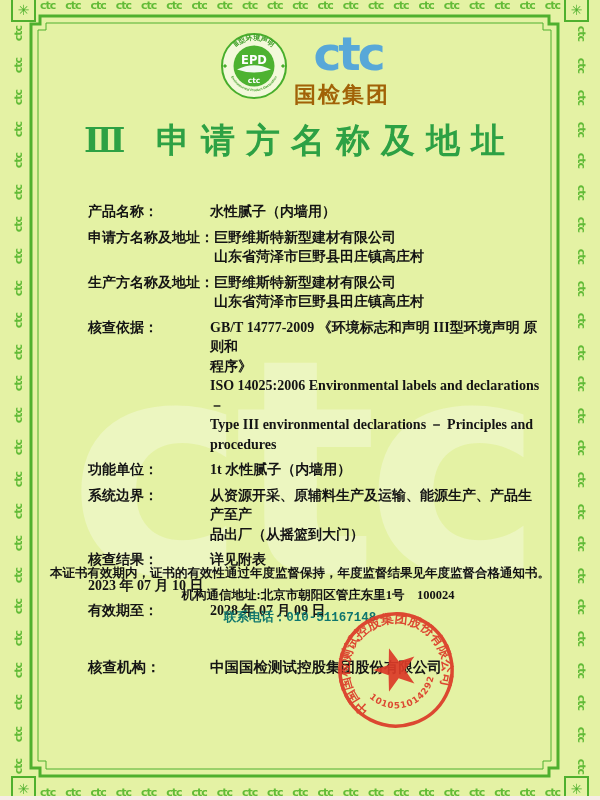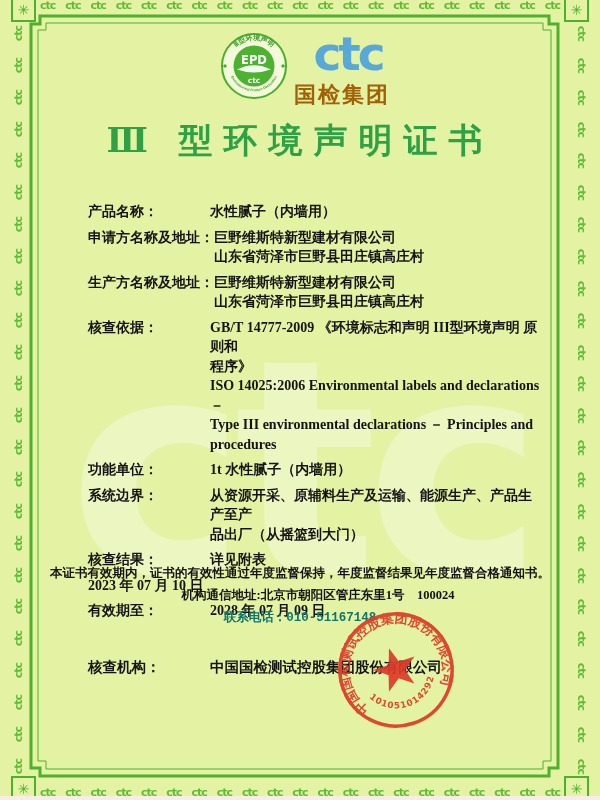--- a/index.html
+++ b/index.html
@@ -200,21 +200,21 @@
     <text x="34" y="32" text-anchor="middle" font-size="11.5" font-weight="bold" fill="#ffffff" font-family="DejaVu Sans,sans-serif">EPD</text>
     <path d="M 17 37.5 Q 34 29 51 37.5 Q 33.5 43.5 17 37.5 Z" fill="#ffffff" opacity=".92"></path>
     <text x="34" y="50.5" text-anchor="middle" font-size="7.5" font-weight="bold" fill="#ffffff" font-family="DejaVu Sans,sans-serif">ctc</text>
   </svg>
 
   <div class="ctc-logo-block">
     <div class="ctc-word">ctc</div>
     <div class="group-name">国检集团</div>
   </div>
 
-  <div class="title">Ⅲ 型环境声明证书</div>
+  <div class="title">Ⅲ 申请方名称及地址</div>
 
   <div class="fields">
     <div class="field">
       <div class="label">产品名称：</div>
       <div class="value">
           <div>水性腻子（内墙用）</div>
         </div>
     </div>
     <div class="field">
       <div class="label">申请方名称及地址：</div>

